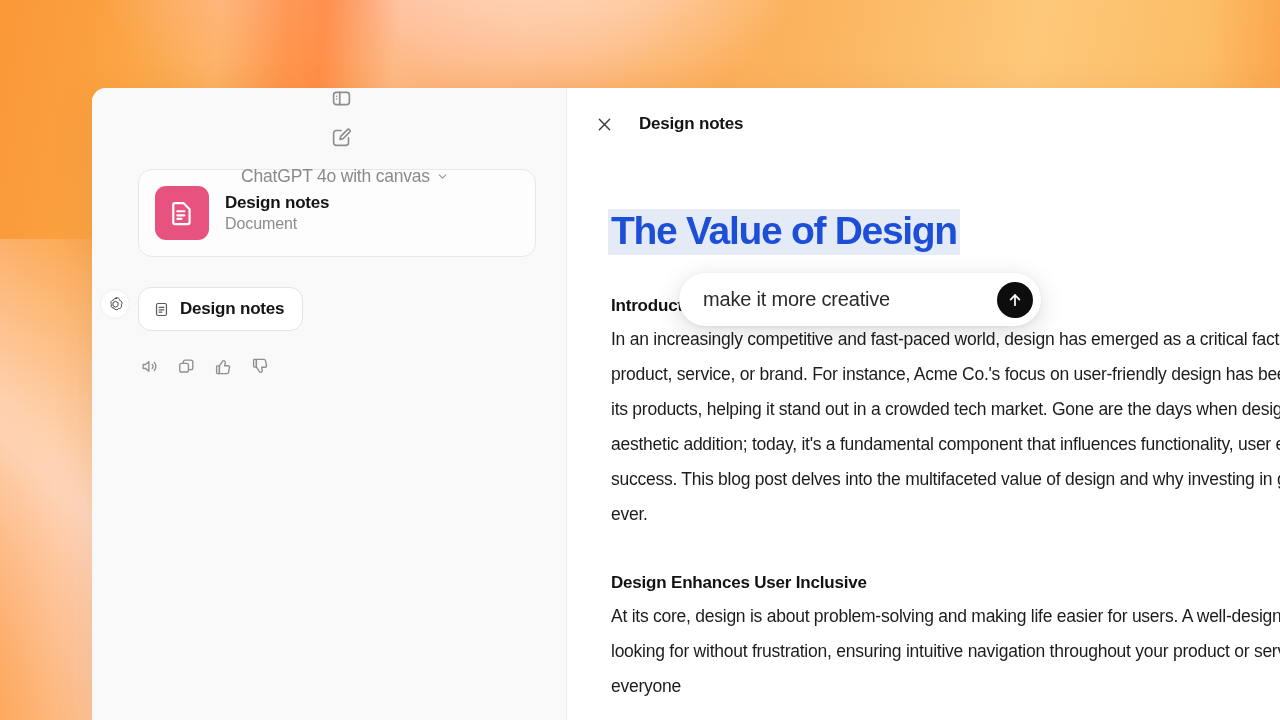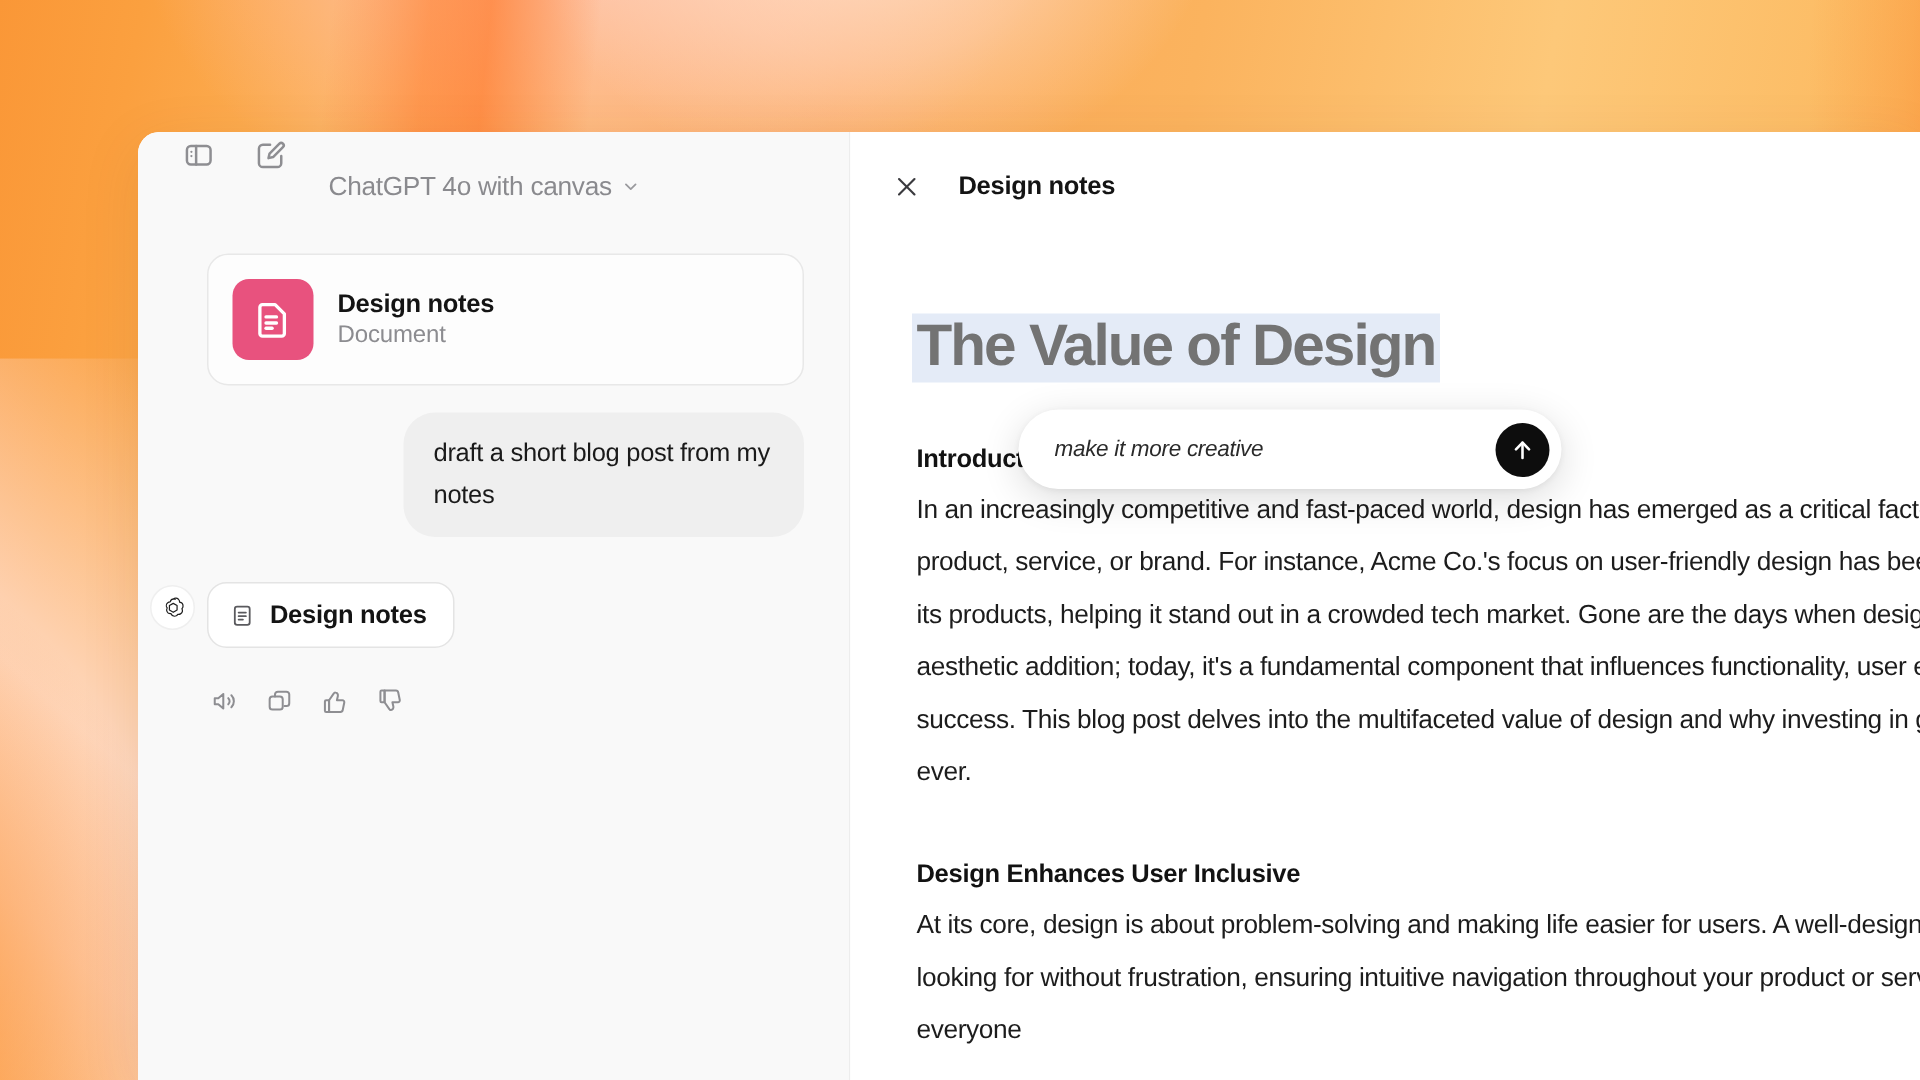--- a/index.html
+++ b/index.html
@@ -70,24 +70,25 @@
   #chat {
     width:475px;
     flex:0 0 475px;
     background:#F9F9F9;
     border-right:1px solid #EDEDED;
     position:relative;
     border-radius:14px 0 0 0;
   }
 
   .chat-topbar {
-    display:flex; 
+    display:flex; align-items:center;
     height:72px;
     padding:0 0 0 25px;
     gap:18px;
+    flex-direction:column;
   }
   .icon-btn {
     width:30px; height:30px;
     display:flex; align-items:center; justify-content:center;
     border-radius:6px;
     color:#8E8E92;
     cursor:pointer;
   }
   .model-pill {
     display:flex; align-items:center; gap:7px;
@@ -181,21 +182,21 @@
     gap:20px;
   }
   .canvas-title { font-size:17px; font-weight:600; color:#141414; letter-spacing:-0.2px; }
 
   .doc-scroll { padding:49px 0 0 44px; }
   .doc-h1 {
     display:inline-block;
     font-size:39px;
     font-weight:800;
     letter-spacing:-1.3px;
-    color:#737373;
+    color:#1d4ed8;
     background:#E4EBF7;
     line-height:1.08;
     padding:1px 3px 3px 3px;
     margin-left:-3px;
   }
   .doc-h2 {
     font-size:17px;
     font-weight:700;
     color:#121212;
     letter-spacing:-0.2px;
@@ -222,24 +223,23 @@
     box-shadow:0 6px 26px rgba(0,0,0,0.14), 0 1px 4px rgba(0,0,0,0.06);
     display:flex; align-items:center;
     padding:0 8px 0 24px;
     gap:10px;
   }
   #inline-prompt input {
     flex:1 1 auto;
     border:none; outline:none;
     background:transparent;
     font-family:"Liberation Sans", sans-serif;
-    font-size:15px;
+    font-size:20px;
     color:#2A2A2A;
     letter-spacing:-0.2px;
-    font-style:italic;
   }
   .send-btn {
     width:36px; height:36px;
     flex:0 0 36px;
     border-radius:50%;
     background:#0D0D0D;
     display:flex; align-items:center; justify-content:center;
     cursor:pointer;
   }
 </style>
@@ -293,23 +293,20 @@
             <line x1="8" y1="14" x2="14" y2="14"></line>
             <line x1="8" y1="17" x2="11.5" y2="17"></line>
           </svg>
         </div>
         <div class="doc-meta">
           <div class="doc-title">Design notes</div>
           <div class="doc-sub">Document</div>
         </div>
       </div>
 
-      <div class="user-row">
-        <div class="user-bubble">draft a short blog post from my notes</div>
-      </div>
 
       <div class="assistant">
         <div class="avatar">
           <svg width="17" height="17" viewBox="0 0 24 24" fill="none" stroke="#202020" stroke-width="1.15" stroke-linejoin="round">
             <path d="M12 3.3c1.7-1.4 4.1-1.1 5.3.7.5.7.7 1.5.7 2.3 1.9.3 3.3 2 3.2 3.9 0 .9-.4 1.7-1 2.3.8 1.7.2 3.8-1.4 4.8-.8.5-1.7.6-2.5.4-1 1.6-3.2 2.2-4.9 1.2-.8-.4-1.3-1.1-1.6-1.9-1.9.3-3.7-1-4-2.9-.1-.9.1-1.7.5-2.4-1.2-1.5-1-3.7.5-4.9.7-.6 1.5-.8 2.3-.8.4-1.6 1.8-2.8 3.5-2.8.5 0 1 .1 1.4.3z"></path>
             <path d="M12 7.4 15.6 9.5v4.2L12 15.8 8.4 13.7V9.5z"></path>
           </svg>
         </div>
 
         <div class="canvas-chip">

